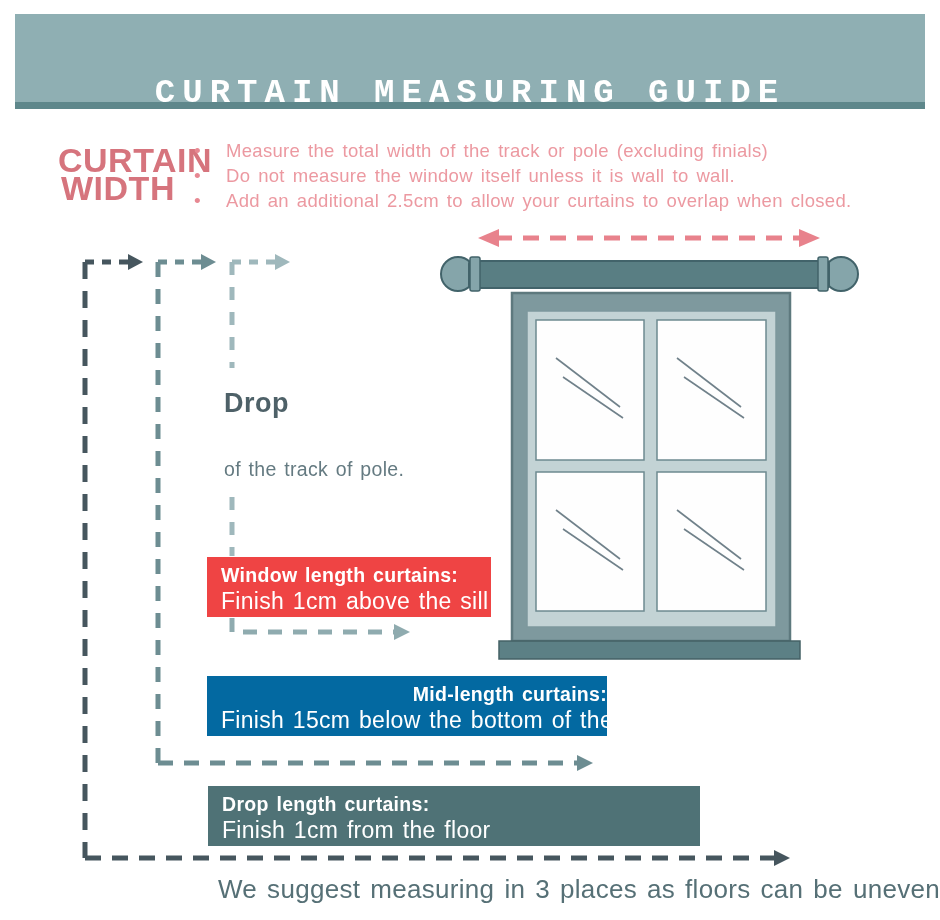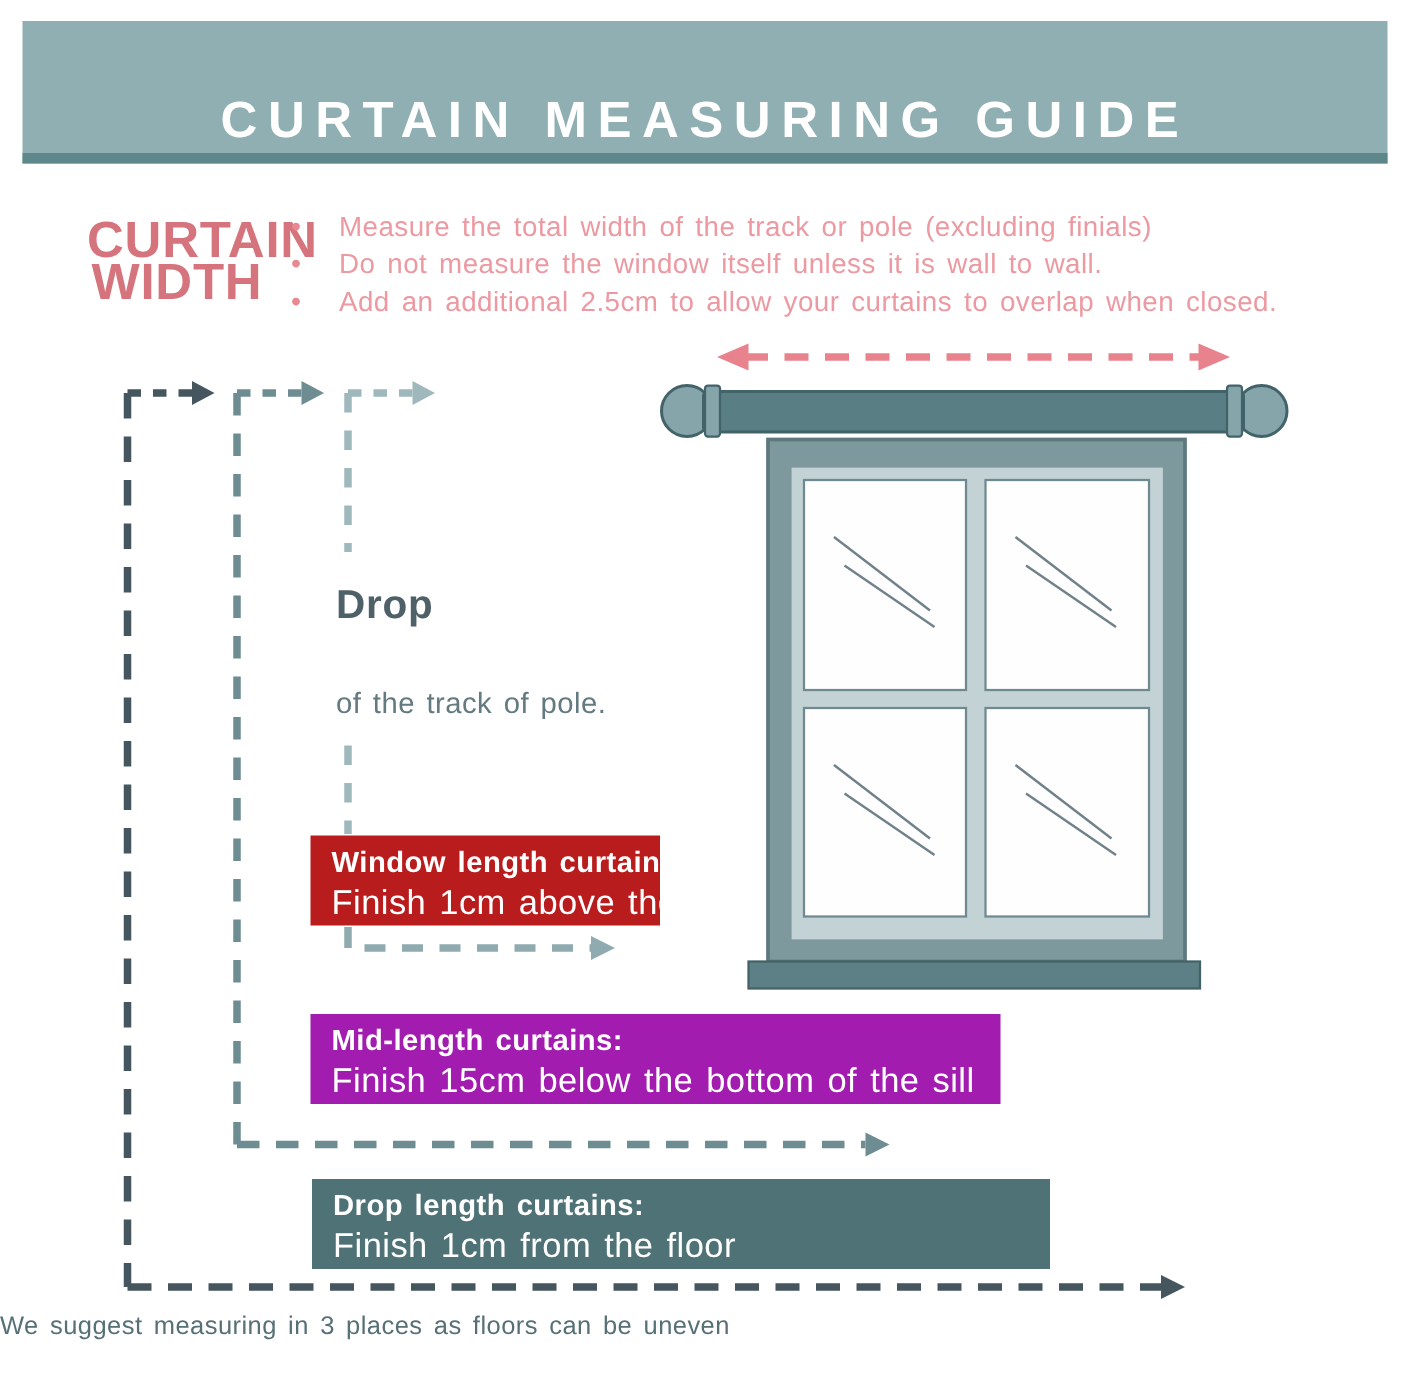--- a/index.html
+++ b/index.html
@@ -5,24 +5,25 @@
   html,body{margin:0;padding:0;background:#ffffff;}
   .canvas{
     position:relative;width:940px;height:920px;overflow:hidden;background:#ffffff;
     font-family:"Liberation Sans","DejaVu Sans",sans-serif;
   }
   .abs{position:absolute;}
 
   
   .banner{left:15px;top:14px;width:910px;height:95px;background:#8FAFB3;}
   .banner-title{
-    position:absolute;left:0;top:0;width:100%;height:88px;
+    position:absolute;left:0;top:12px;width:100%;height:88px;
     display:flex;align-items:center;justify-content:center;
     color:#ffffff;font-size:34px;font-weight:bold;letter-spacing:7px;
     white-space:nowrap;
+    font-family:Liberation Mono, monospace;
   }
   .banner-strip{position:absolute;left:0;bottom:0;width:100%;height:7px;background:#5E878B;}
 
   
   .width-label{
     left:58px;top:146px;width:120px;text-align:center;
     color:#D6747D;font-size:34px;font-weight:bold;line-height:28px;letter-spacing:0.5px;
   }
 
   
@@ -38,28 +39,28 @@
 
   
   .drop-block{left:224px;top:388px;width:260px;}
   .drop-title{margin:0;color:#4E6168;font-size:27px;font-weight:bold;letter-spacing:0.5px;}
   .drop-desc{margin:13px 0 0 0;color:#647A81;font-size:19.5px;line-height:25px;letter-spacing:0.3px;word-spacing:2px;}
 
   
   .len-box{color:#ffffff;padding:5px 0 0 14px;box-sizing:border-box;}
   .len-box .bt{font-size:19.5px;font-weight:bold;line-height:26px;letter-spacing:0.3px;word-spacing:2px;white-space:nowrap;}
   .len-box .bd{font-size:23px;font-weight:normal;line-height:26px;letter-spacing:0.3px;word-spacing:2px;white-space:nowrap;}
-  .box-window{left:207px;top:557px;width:233px;height:60px;background:#b91c1c;}
-  .box-mid{left:207px;top:676px;width:460px;height:60px;background:#a21caf;}
+  .box-window{left:207px;top:557px;width:284px;height:60px;background:#ef4444;}
+  .box-mid{left:207px;top:676px;width:400px;height:60px;background:#0369a1;text-align:right;}
   .box-floor{left:208px;top:786px;width:492px;height:60px;background:#4F7276;}
 
   
   .footer-note{
-    left:0;top:874px;width:940px;text-align:left;
-    color:#567076;font-size:17px;letter-spacing:0.3px;word-spacing:2.5px;
+    left:0;top:874px;width:940px;text-align:right;
+    color:#567076;font-size:26px;letter-spacing:0.3px;word-spacing:2.5px;
   }
 
   svg{display:block;}
 </style>
 </head>
 <body>
 
 <div class="canvas">
 
   <svg class="abs" style="left:0;top:0;" width="940" height="920" viewBox="0 0 940 920">

